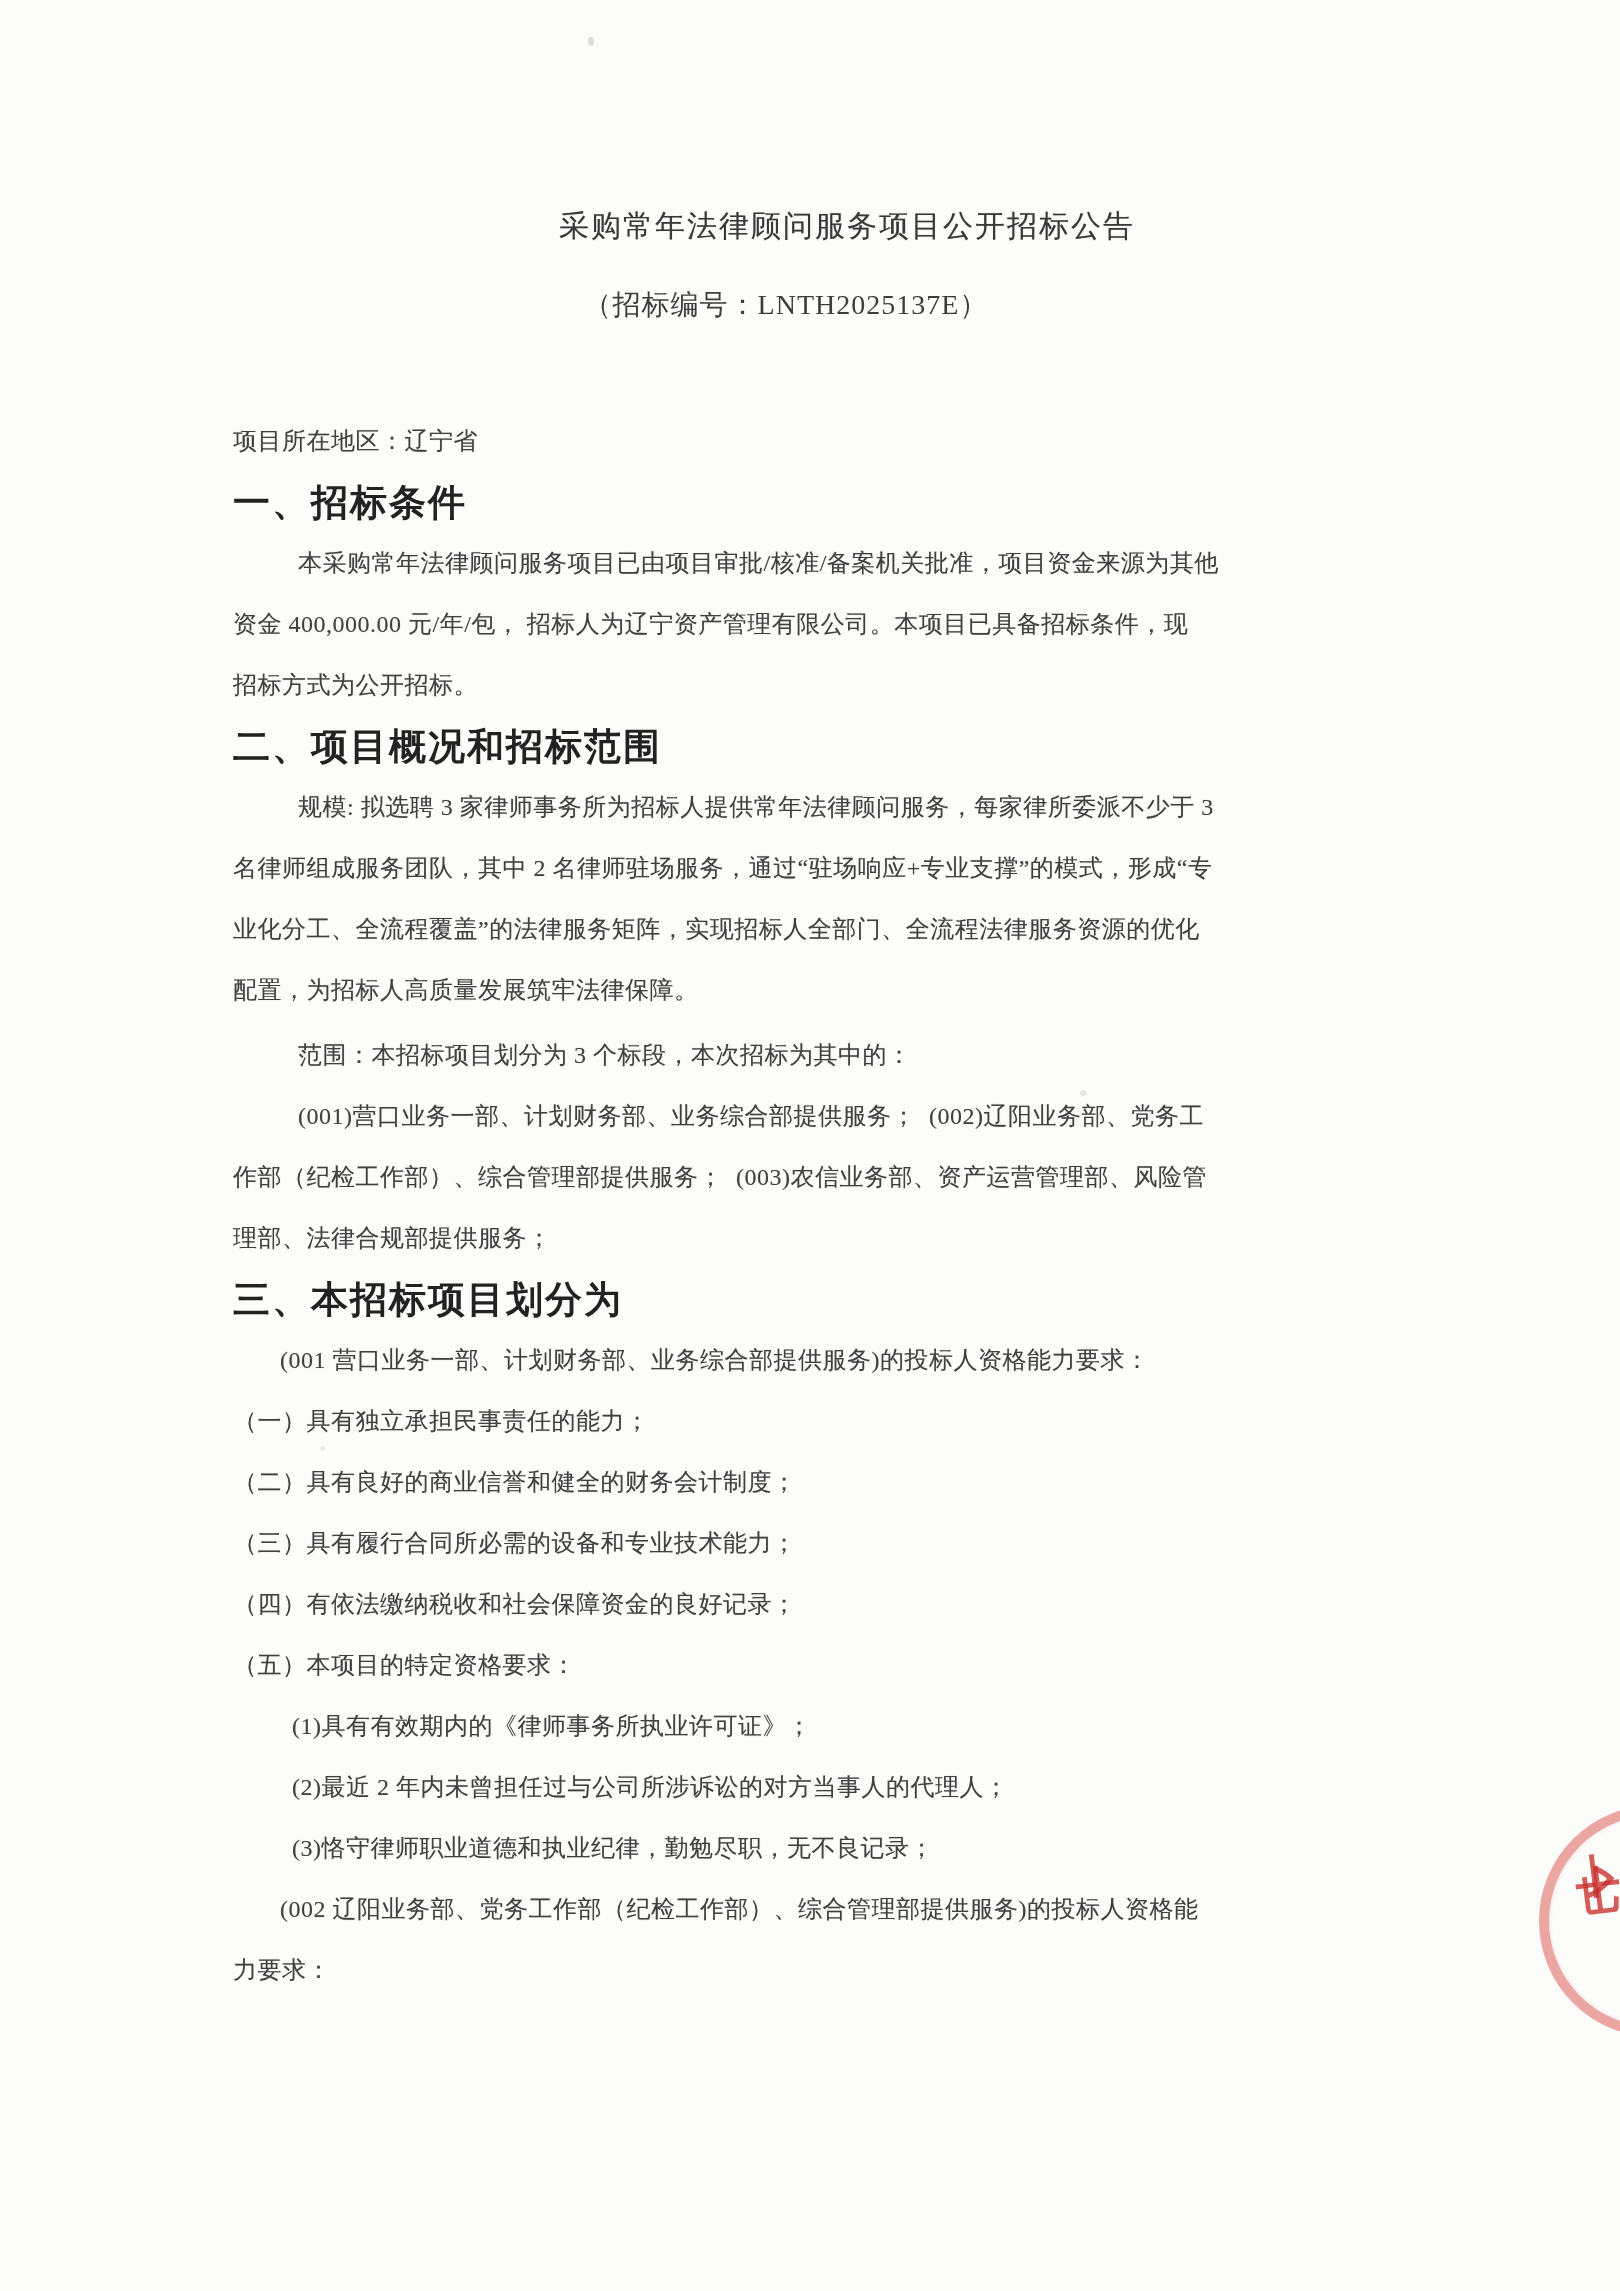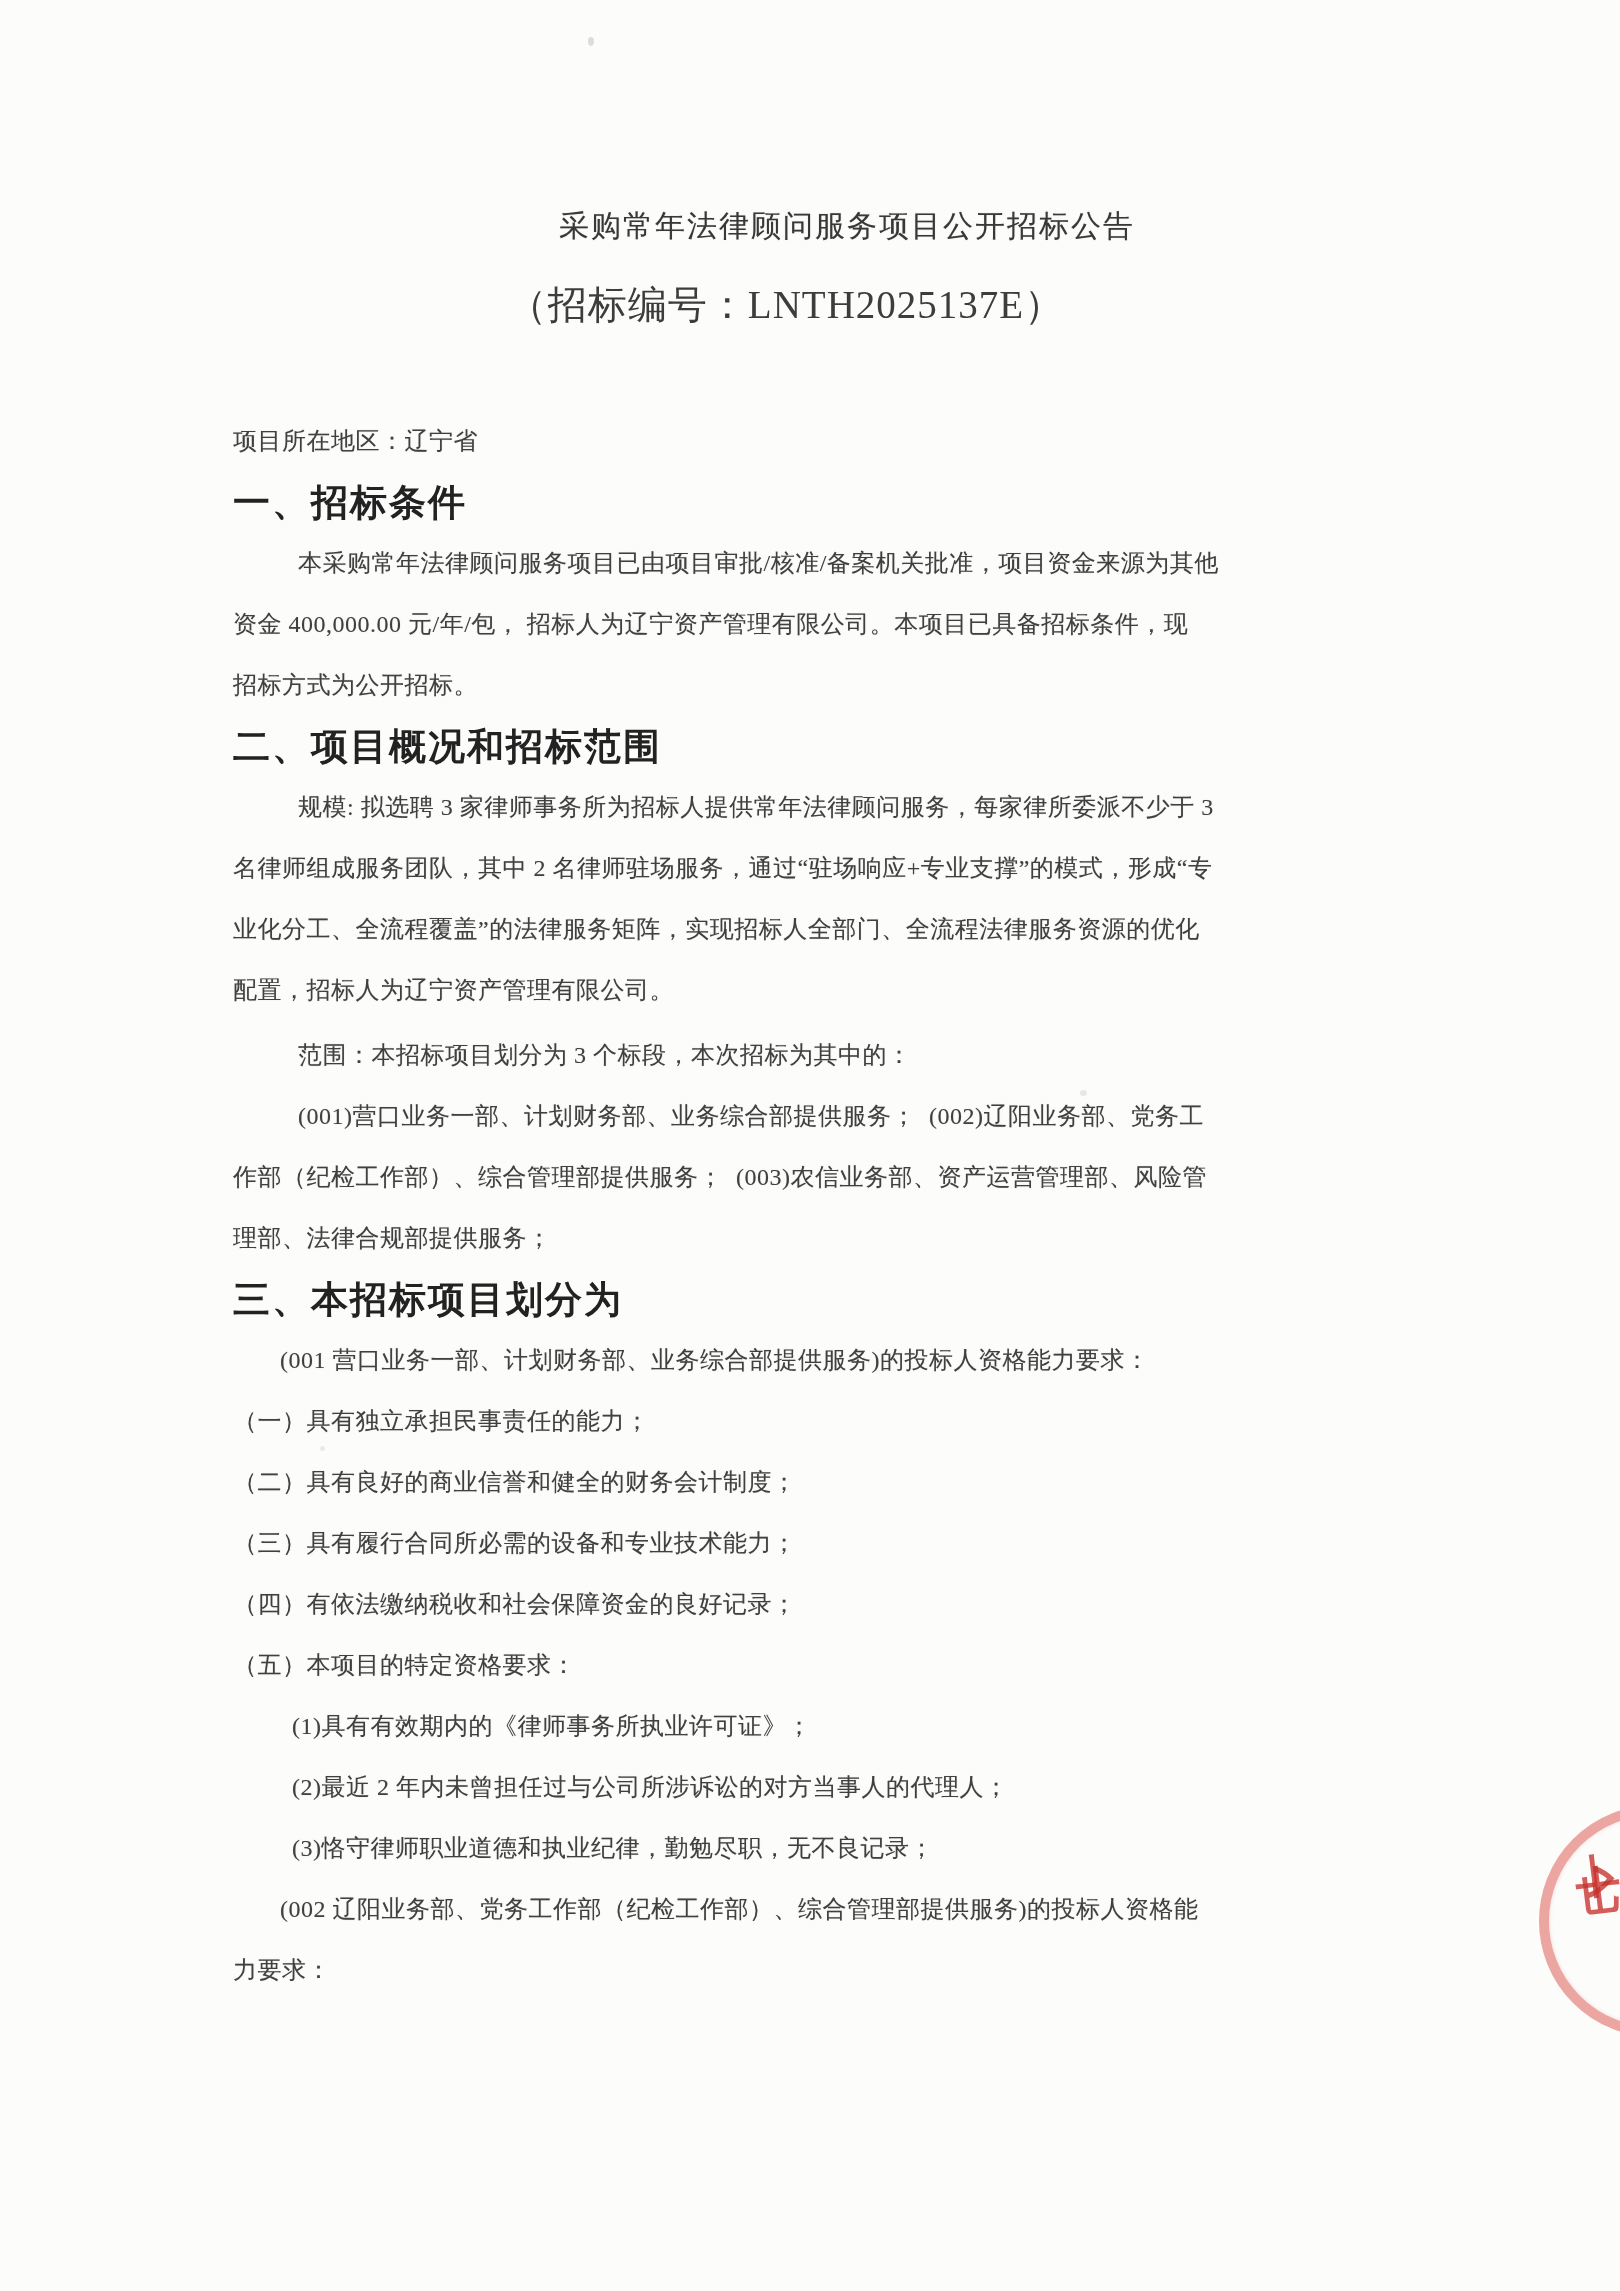--- a/index.html
+++ b/index.html
@@ -27,21 +27,21 @@
     font-size: 30px;
     letter-spacing: 2px;
     color: #383838;
     text-shadow: 0 0 1px rgba(70,70,70,0.35);
     white-space: pre;
   }
   .subtitle {
     margin-top: 25.5px;
     height: 53px; line-height: 53px;
     text-align: center;
-    font-size: 39px;
+    font-size: 28px;
     letter-spacing: 1px;
     color: #3d3d3d;
     position: relative;
     left: -61px;
     white-space: pre;
   }
   .line {
     height: 61px; line-height: 61px;
     font-size: 24px;
     color: #404040;
@@ -105,21 +105,21 @@
 
     <div class="heading">一、招标条件</div>
     <div class="line indent2">本采购常年法律顾问服务项目已由项目审批/核准/备案机关批准，项目资金来源为其他</div>
     <div class="line">资金 400,000.00 元/年/包， 招标人为辽宁资产管理有限公司。本项目已具备招标条件，现</div>
     <div class="line">招标方式为公开招标。</div>
 
     <div class="heading">二、项目概况和招标范围</div>
     <div class="line indent2">规模: 拟选聘 3 家律师事务所为招标人提供常年法律顾问服务，每家律所委派不少于 3</div>
     <div class="line">名律师组成服务团队，其中 2 名律师驻场服务，通过“驻场响应+专业支撑”的模式，形成“专</div>
     <div class="line">业化分工、全流程覆盖”的法律服务矩阵，实现招标人全部门、全流程法律服务资源的优化</div>
-    <div class="line">配置，招标人为辽宁资产管理有限公司。</div>
+    <div class="line">配置，为招标人高质量发展筑牢法律保障。</div>
     <div class="line indent2 gap5">范围：本招标项目划分为 3 个标段，本次招标为其中的：</div>
     <div class="line indent2">(001)营口业务一部、计划财务部、业务综合部提供服务；  (002)辽阳业务部、党务工</div>
     <div class="line">作部（纪检工作部）、综合管理部提供服务；  (003)农信业务部、资产运营管理部、风险管</div>
     <div class="line">理部、法律合规部提供服务；</div>
 
     <div class="heading">三、本招标项目划分为</div>
     <div class="line indent15">(001 营口业务一部、计划财务部、业务综合部提供服务)的投标人资格能力要求：</div>
     <div class="line">（一）具有独立承担民事责任的能力；</div>
     <div class="line">（二）具有良好的商业信誉和健全的财务会计制度；</div>
     <div class="line">（三）具有履行合同所必需的设备和专业技术能力；</div>

